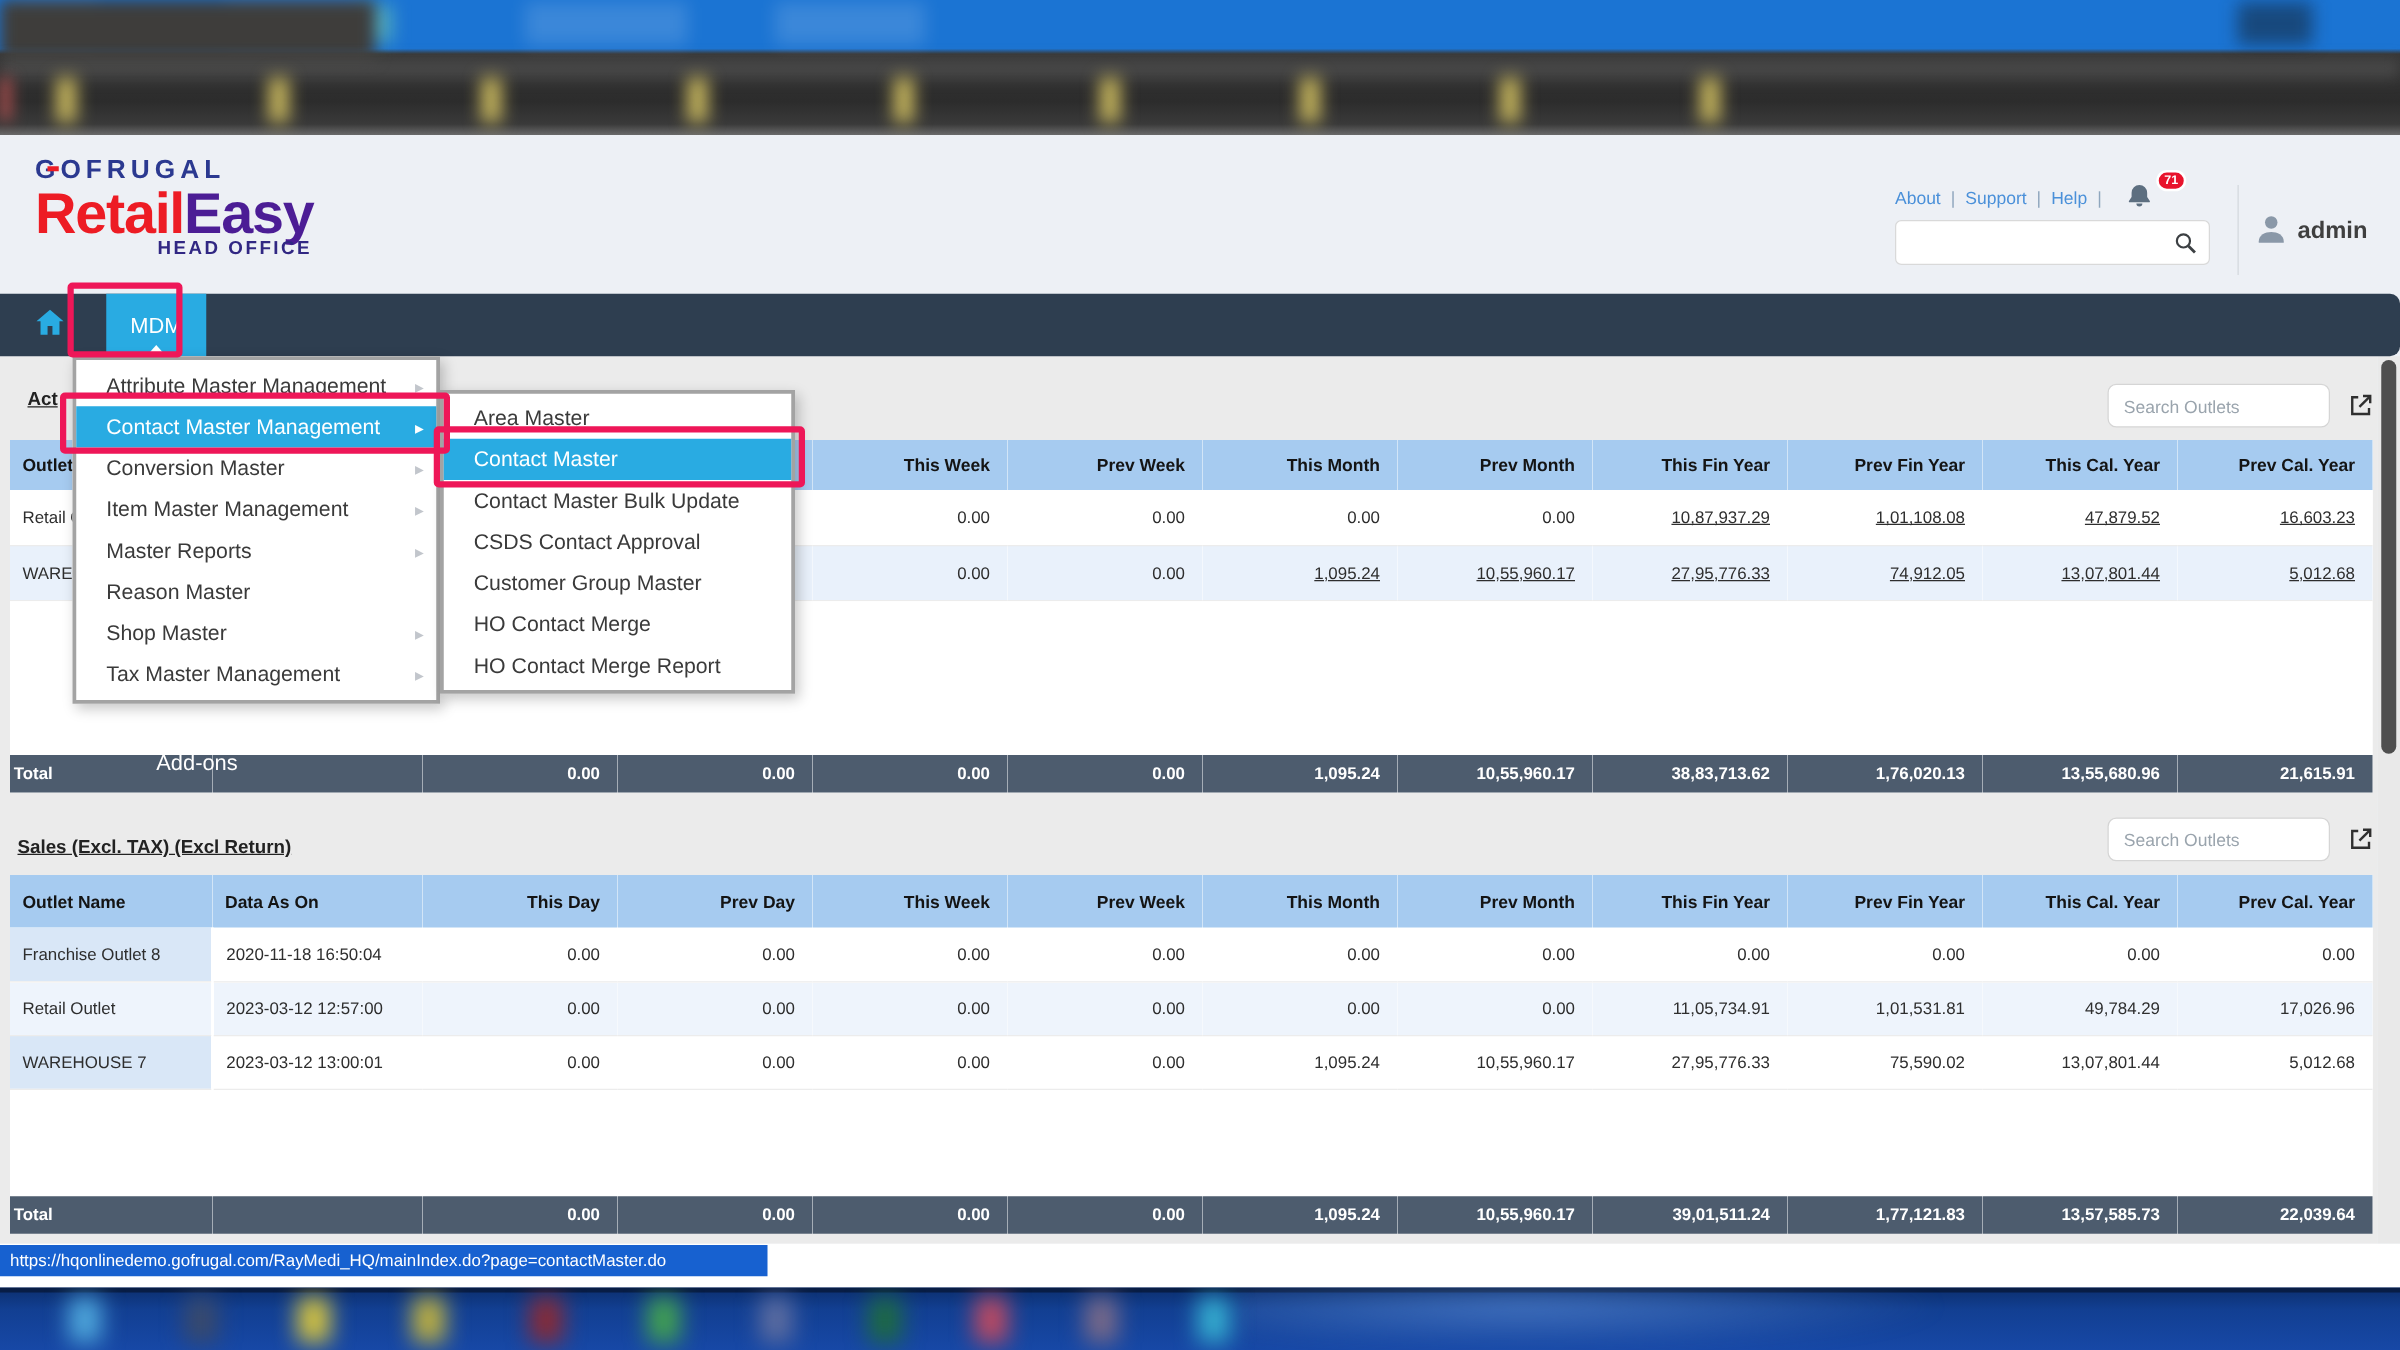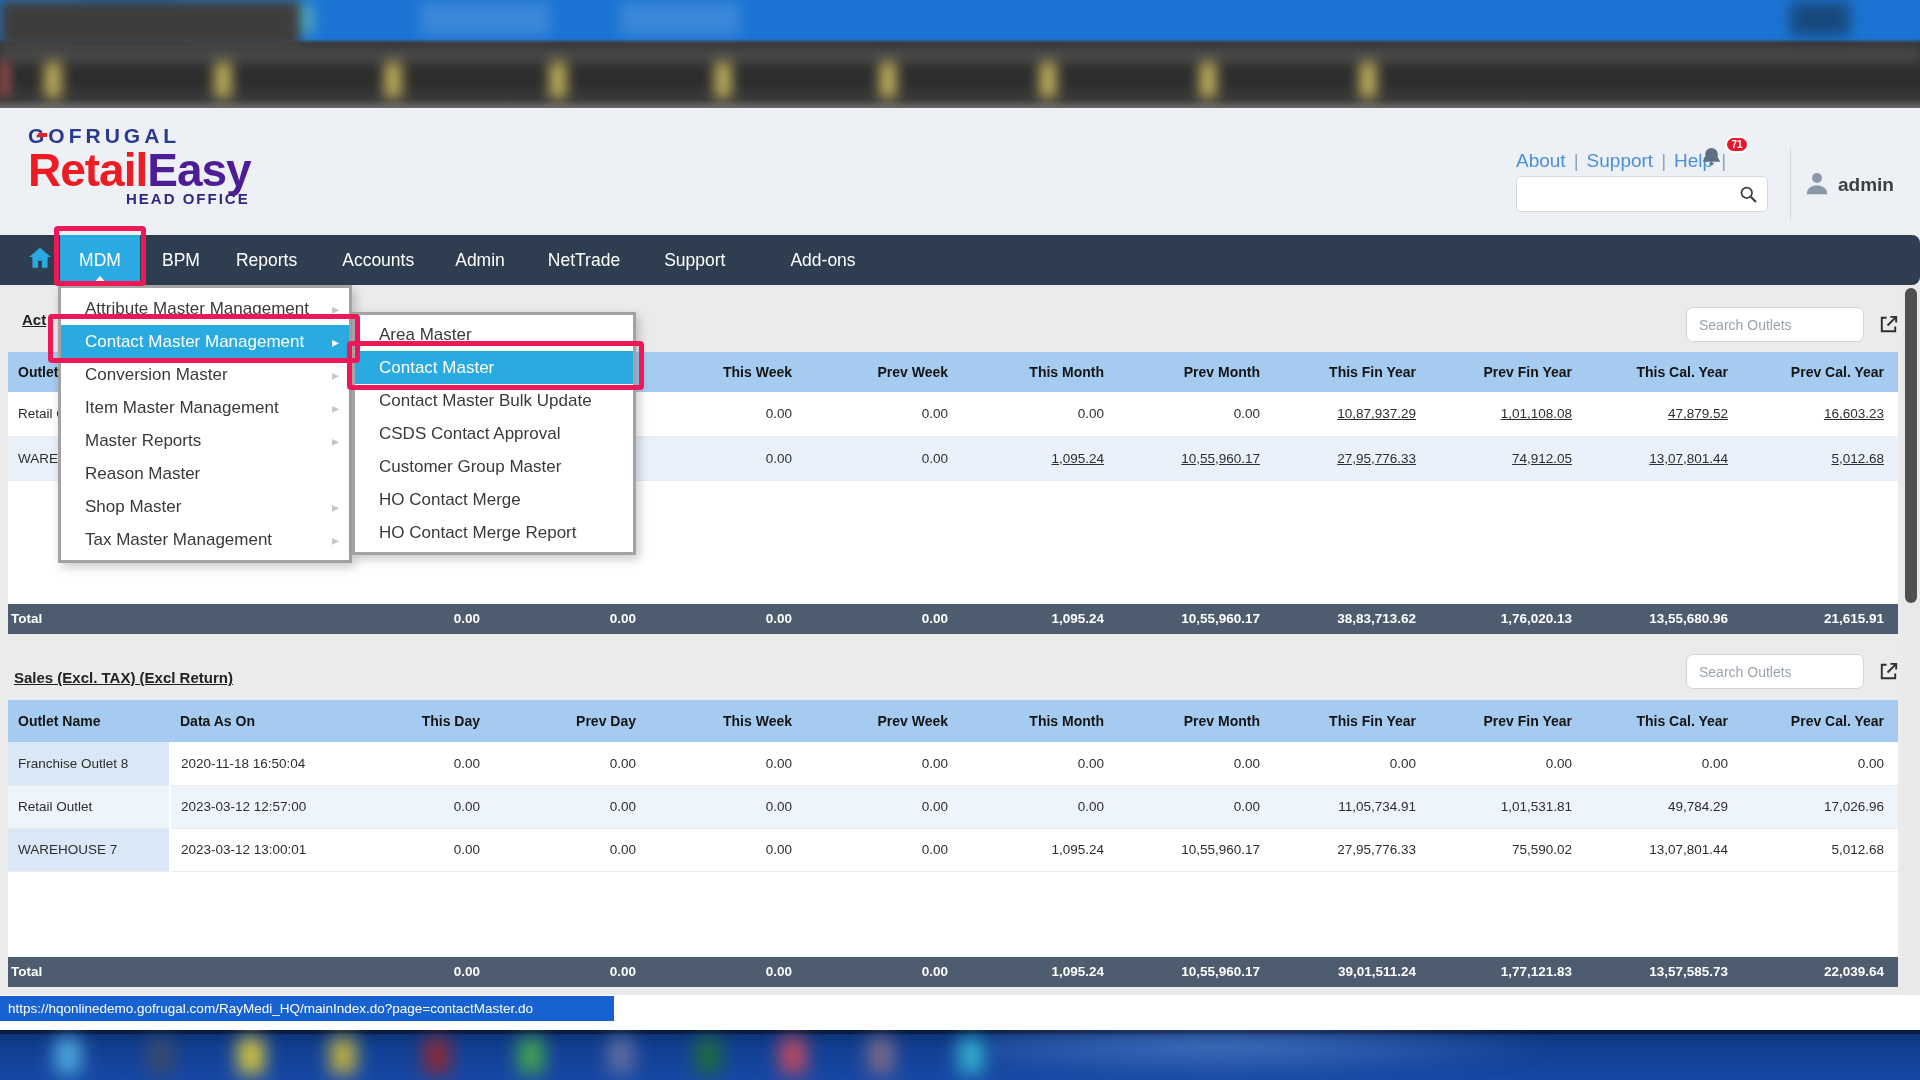--- a/index.html
+++ b/index.html
@@ -22,21 +22,21 @@
   .page { position:absolute; left:0; top:108px; width:1920px; height:922px; background:#edf0f5; }
 
   
   .logo { position:absolute; left:28px; top:16px; }
   .logo-brand { font-size:21px; font-weight:bold; letter-spacing:4px; color:#2b3990; position:relative; display:inline-block; }
   .logo-brand::after { content:""; position:absolute; left:10px; top:9px; width:9px; height:4px; background:#ed1c24; }
   .logo-product { font-size:46px; font-weight:bold; line-height:44px; letter-spacing:-1px; }
   .logo-product .p1 { color:#ed1c24; } .logo-product .p2 { color:#4c1d95; }
   .logo-sub { font-size:15px; font-weight:bold; letter-spacing:2px; color:#312783; margin-left:98px; margin-top:-2px; }
 
-  .quick-links { position:absolute; left:1516px; top:42px; width:260px; font-size:19px; color:#4a90d9;
+  .quick-links { position:absolute; left:1516px; top:42px; width:260px; font-size:14px; color:#4a90d9;
                  display:flex; align-items:center; }
   .quick-links .lnk { cursor:pointer; }
   .quick-links .sep { color:#8fa6bd; margin:0 8px; }
   .badge { position:absolute; left:1725px; top:28px; min-width:24px; height:17px; background:#e8132c; color:#fff;
            font-size:10px; font-weight:bold; border-radius:9px; border:2px solid #fff; text-align:center; line-height:13px; padding:0 3px; }
   .hdr-search { position:absolute; left:1516px; top:68px; width:252px; height:36px; background:#fff;
                 border:1px solid #d9d9d9; border-radius:5px; }
   .hdr-search input { position:absolute; left:10px; top:3px; width:200px; height:28px; border:none; outline:none; font-size:14px; }
   .hdr-search .mag { position:absolute; right:8px; top:7px; }
   .user-divider { position:absolute; left:1790px; top:40px; width:1px; height:72px; background:#d3d7dd; }
@@ -185,21 +185,21 @@
       </svg>
   </span>
   <div class="username">admin</div>
 
   <nav class="navbar">
     <span class="home-btn">
       <svg viewBox="0 0 24 24" width="26" height="26">
           <path fill="#29abe2" d="M12 2.5 22 11h-3v10h-5.2v-6.4h-3.6V21H5V11H2z"></path>
         </svg>
     </span>
-    <span style="display:flex;align-items:center;height:50px;">
+    <span style="display:flex;align-items:center;height:50px;flex-direction:column;">
         <div class="nav-item active" style="margin-left: 0px;">MDM<span class="caret-up"></span></div>
         <div class="nav-item" style="margin-left: 22px;">BPM</div>
         <div class="nav-item" style="margin-left: 36px;">Reports</div>
         <div class="nav-item" style="margin-left: 45px;">Accounts</div>
         <div class="nav-item" style="margin-left: 41px;">Admin</div>
         <div class="nav-item" style="margin-left: 43px;">NetTrade</div>
         <div class="nav-item" style="margin-left: 44px;">Support</div>
         <div class="nav-item" style="margin-left: 65px;">Add-ons</div>
       </span>
   </nav>

